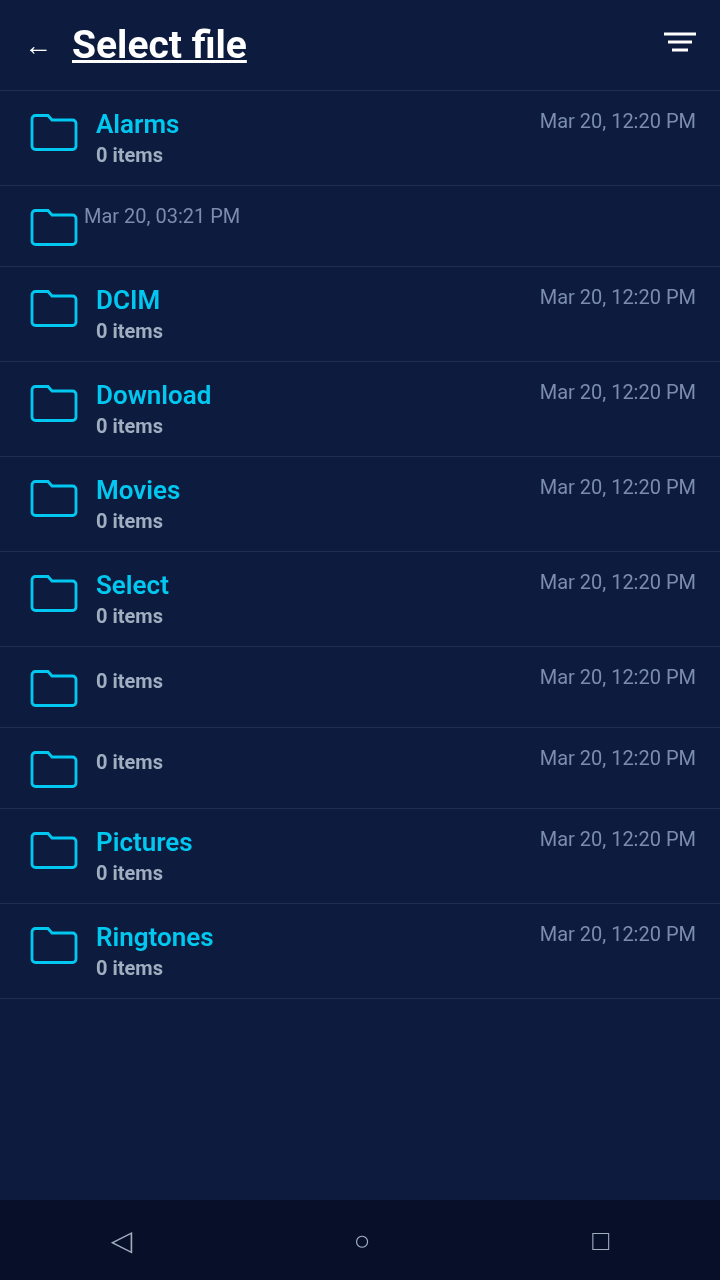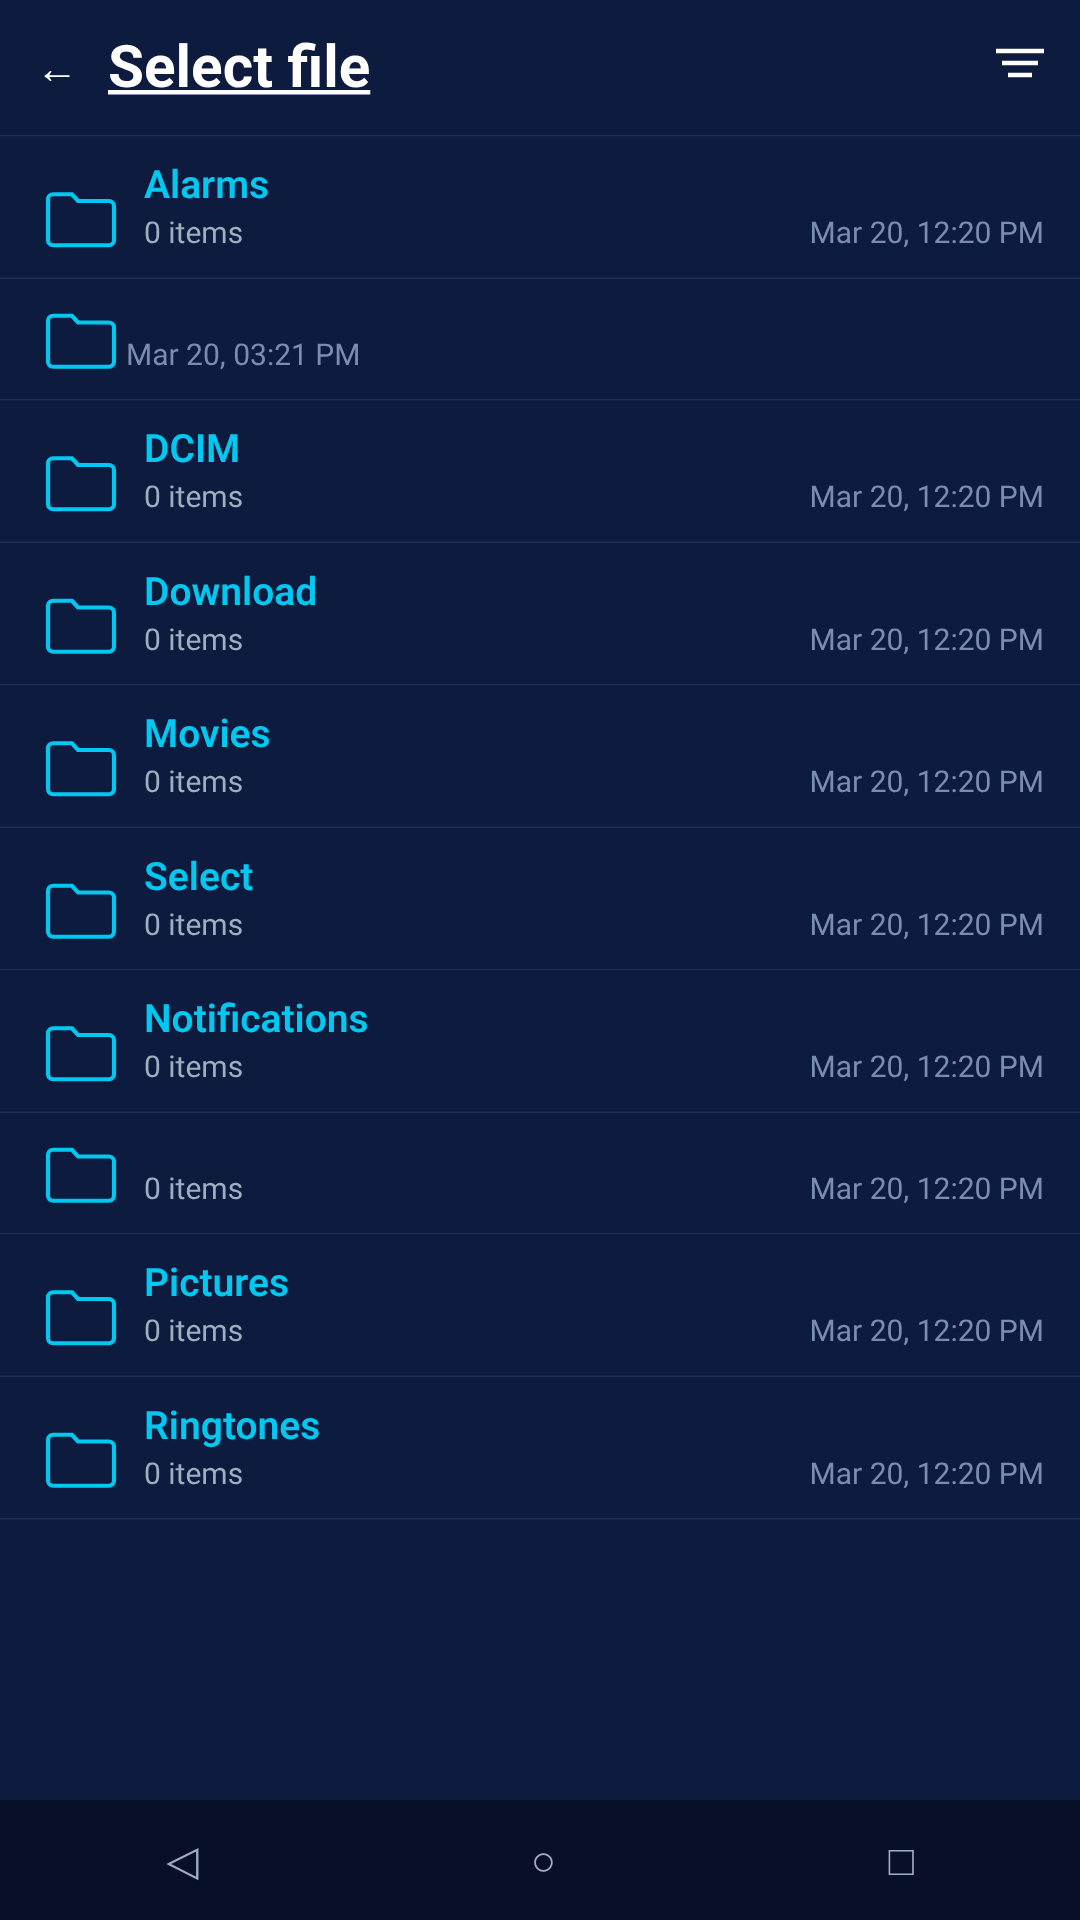--- a/index.html
+++ b/index.html
@@ -56,21 +56,21 @@
       background-color: #1e2e55;
     }
 
     .folder-list {
       overflow-y: auto;
       height: calc(1280px - 90px - 80px);
     }
 
     .folder-item {
       display: flex;
-      align-items: flex-end;
+      align-items: flex-start;
       padding: 18px 24px;
       border-bottom: 1px solid #1e2e55;
       cursor: pointer;
       background-color: #0d1b3e;
     }
 
     .folder-icon-wrap {
       width: 60px;
       display: flex;
       align-items: center;
@@ -91,20 +91,21 @@
     .folder-name {
       font-size: 26px;
       font-weight: 600;
       color: #00c8f0;
     }
 
     .folder-count {
       font-size: 20px;
       color: #a0aec0;
       margin-top: 4px;
+      font-weight: bold;
     }
 
     .folder-date {
       font-size: 20px;
       color: #7a8db0;
       white-space: nowrap;
     }
 
     .nav-bar {
       position: absolute;
@@ -210,21 +211,20 @@
       </div>
       <div class="folder-date">Mar 20, 12:20 PM</div>
     </div>
     <div class="folder-item">
       <div class="folder-icon-wrap">
         <svg class="folder-svg" viewBox="0 0 52 44" fill="none" xmlns="http://www.w3.org/2000/svg">
           <path d="M4 10 C4 8 5.5 6.5 7.5 6.5 L20 6.5 L24 11 L44.5 11 C46.5 11 48 12.5 48 14.5 L48 37 C48 39 46.5 40.5 44.5 40.5 L7.5 40.5 C5.5 40.5 4 39 4 37 Z" stroke="#00c8f0" stroke-width="2.8" fill="none"></path>
         </svg>
       </div>
       <div class="folder-info">
-        <div class="folder-name">Notifications</div>
         <div class="folder-count">0 items</div>
       </div>
       <div class="folder-date">Mar 20, 12:20 PM</div>
     </div>
     <div class="folder-item">
       <div class="folder-icon-wrap">
         <svg class="folder-svg" viewBox="0 0 52 44" fill="none" xmlns="http://www.w3.org/2000/svg">
           <path d="M4 10 C4 8 5.5 6.5 7.5 6.5 L20 6.5 L24 11 L44.5 11 C46.5 11 48 12.5 48 14.5 L48 37 C48 39 46.5 40.5 44.5 40.5 L7.5 40.5 C5.5 40.5 4 39 4 37 Z" stroke="#00c8f0" stroke-width="2.8" fill="none"></path>
         </svg>
       </div>

